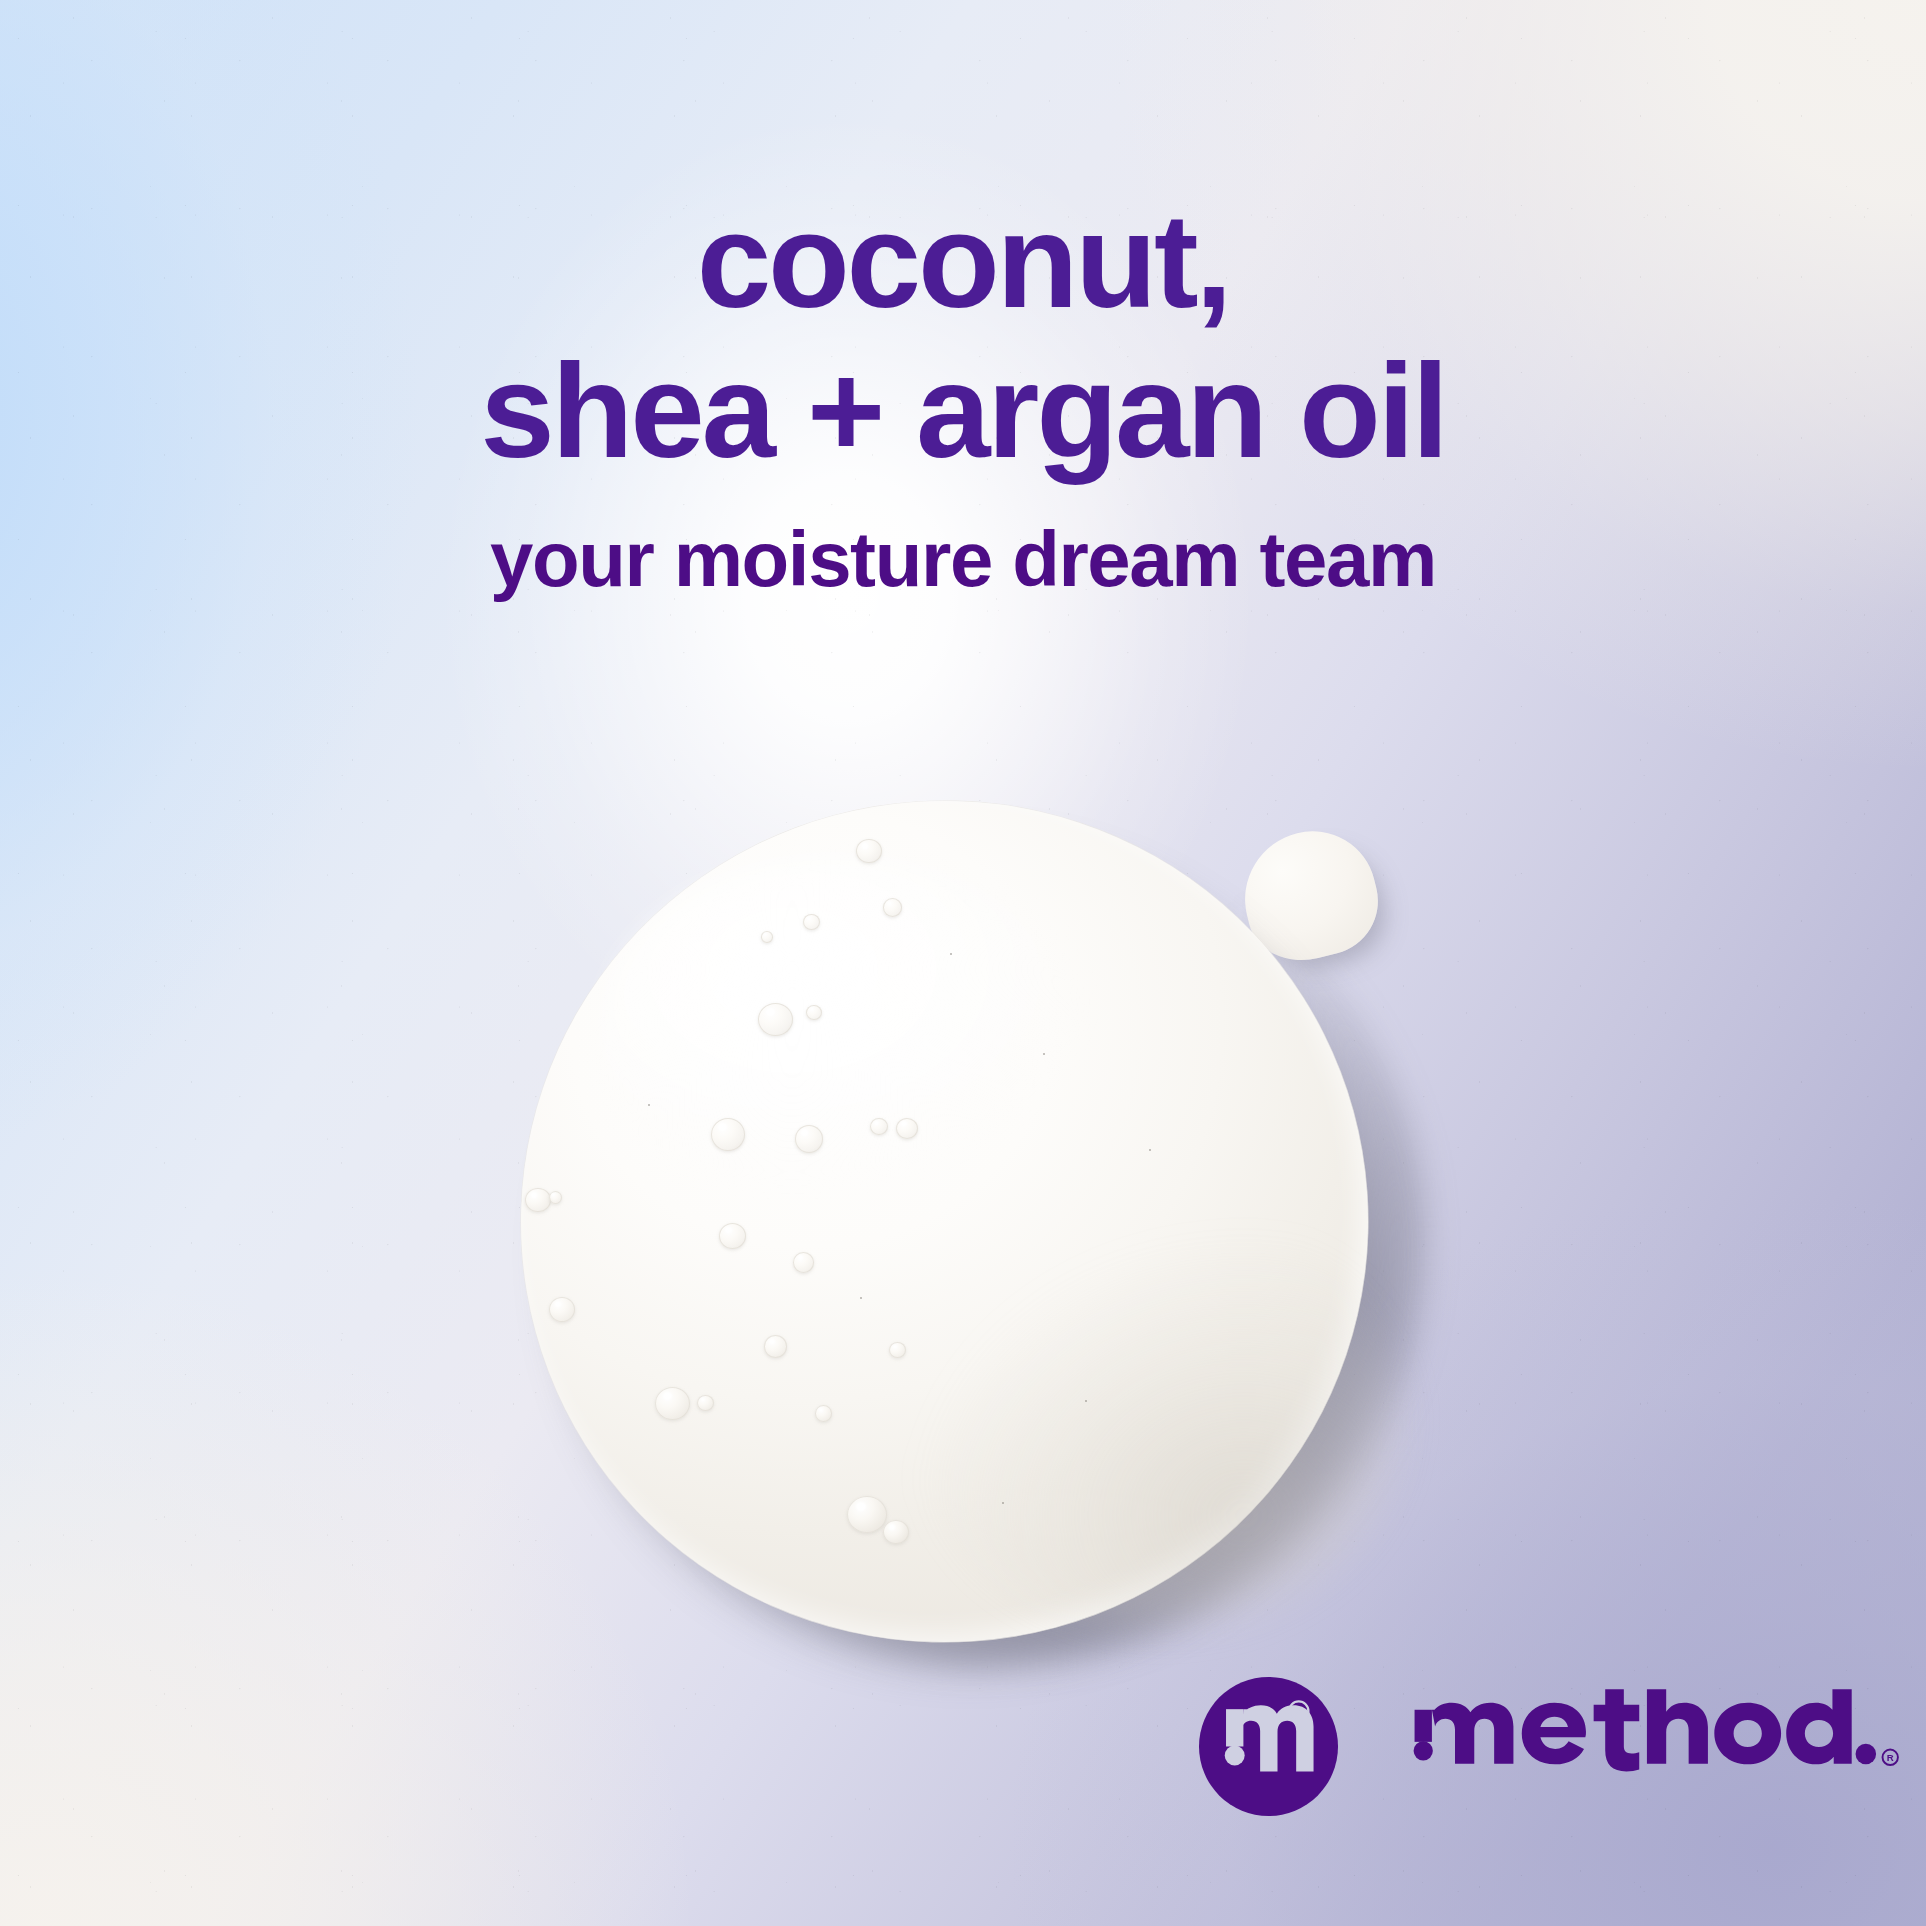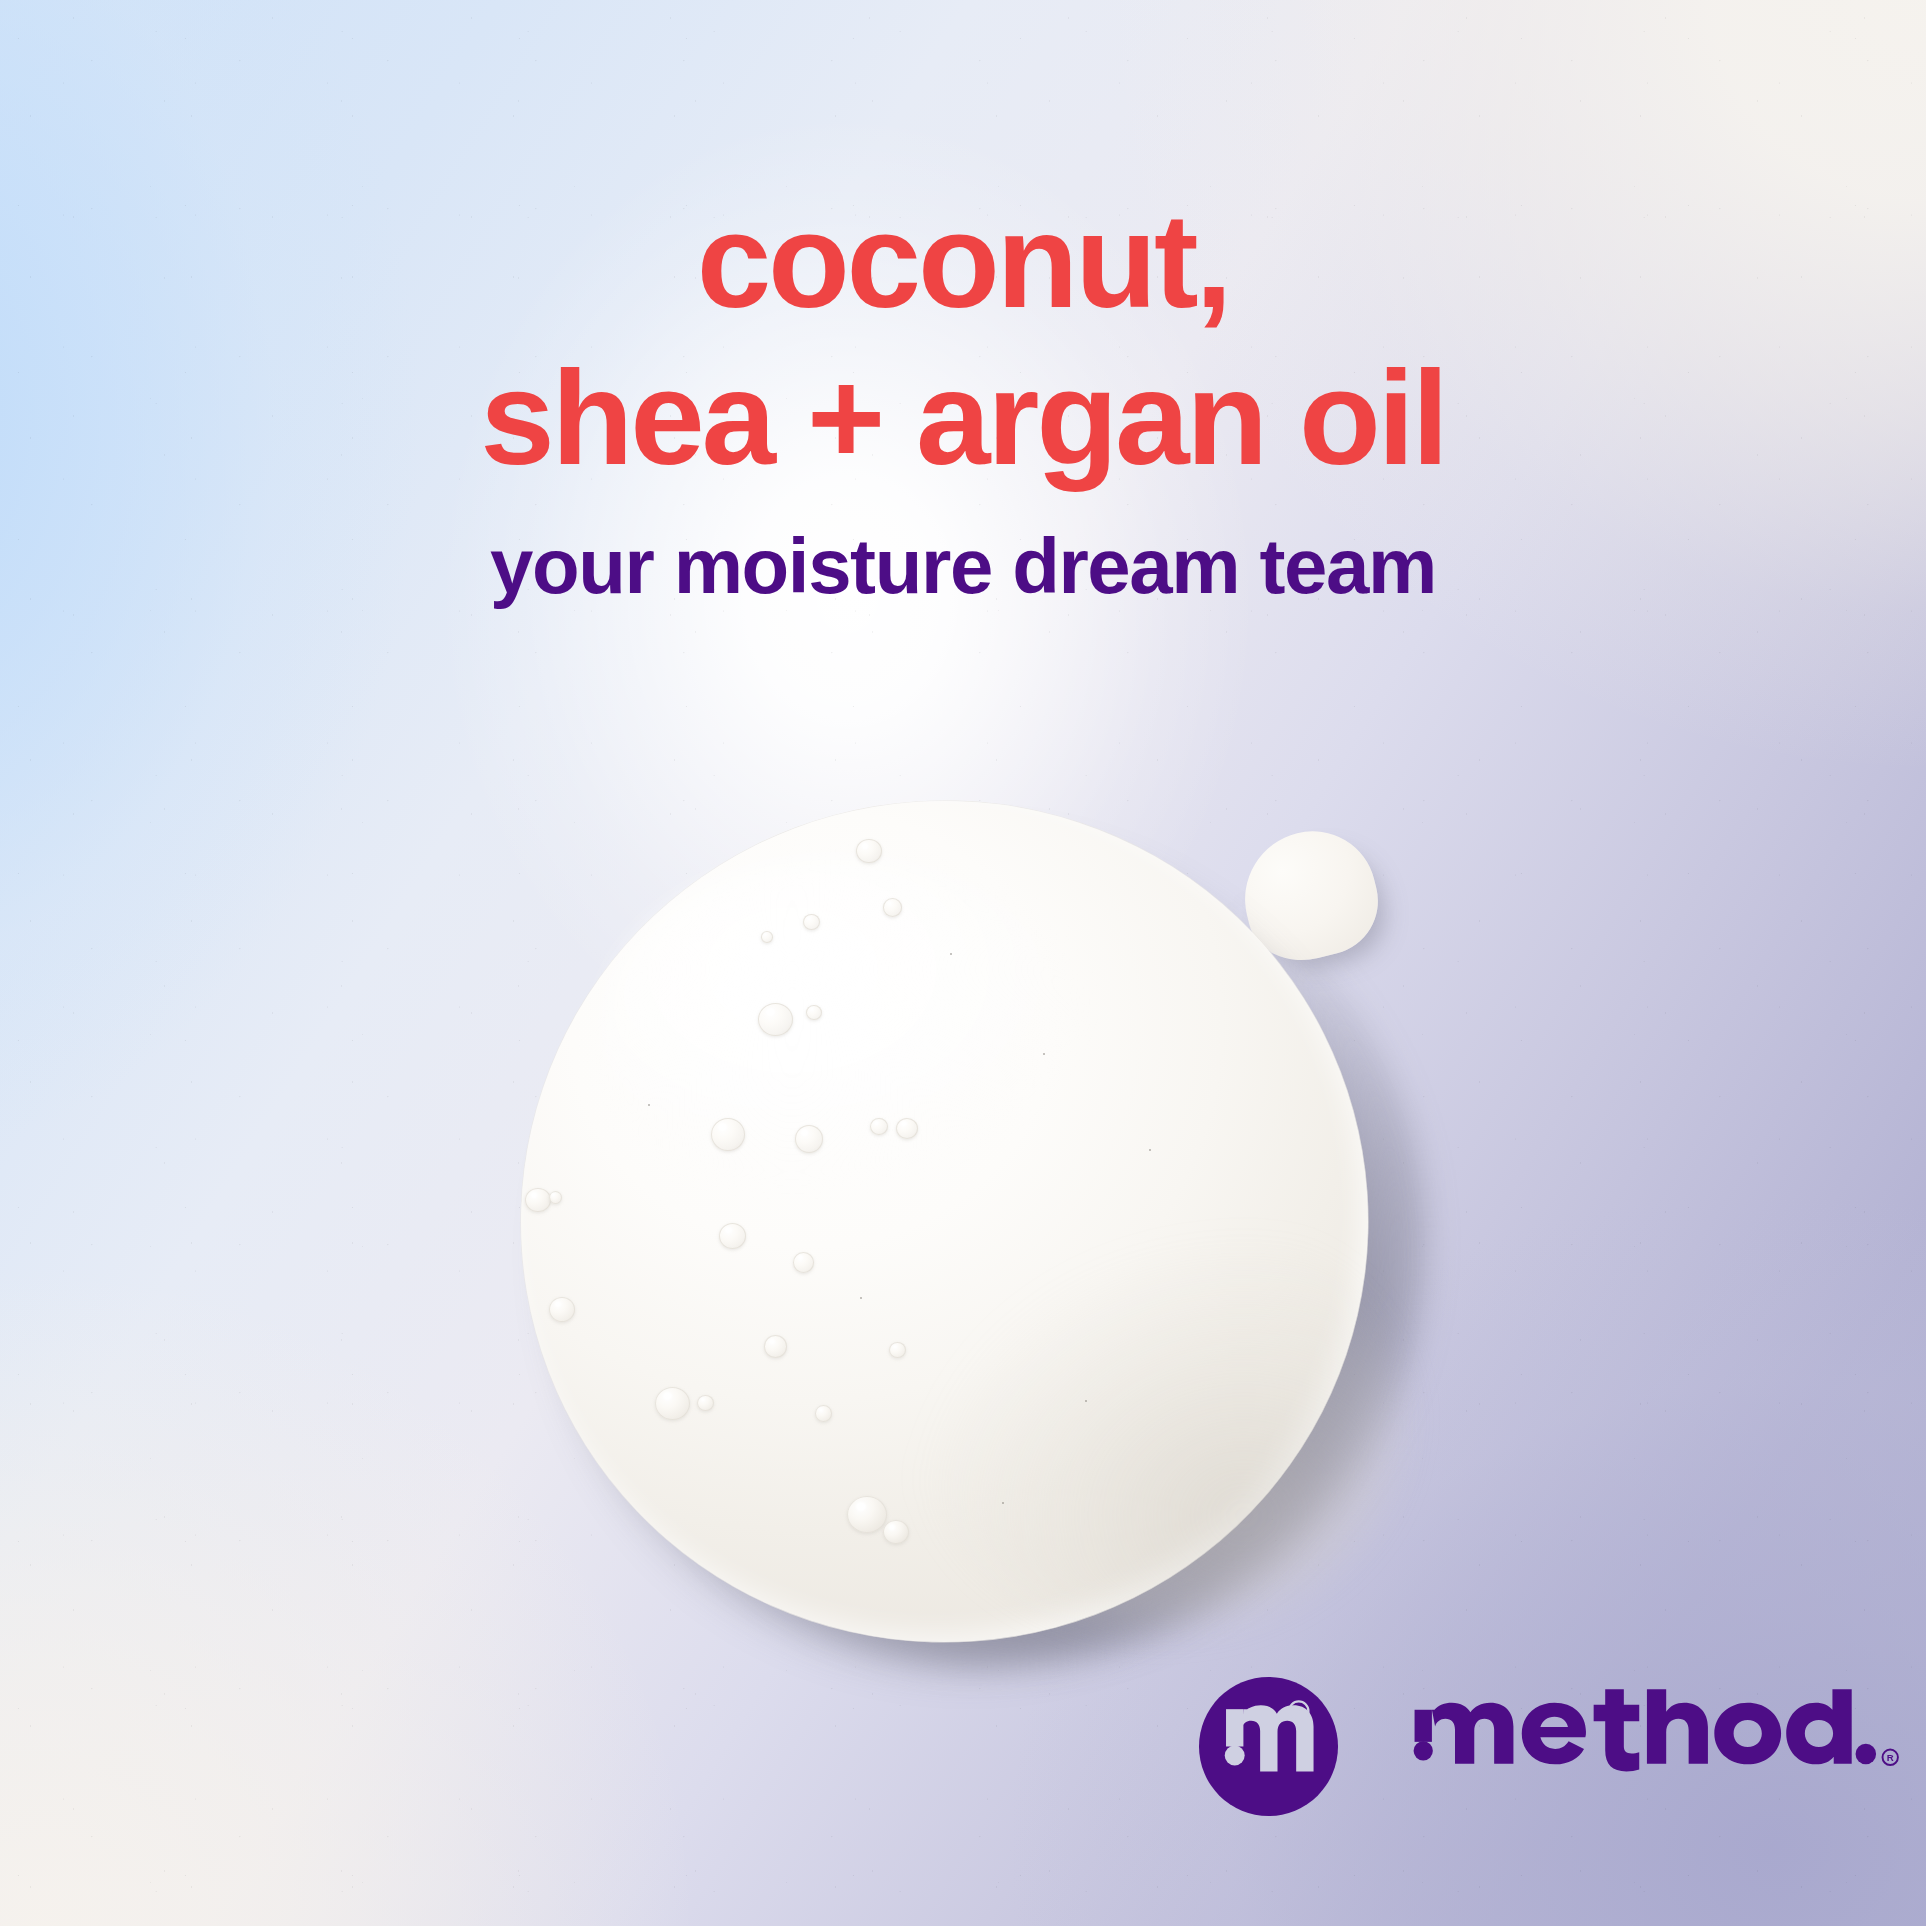--- a/index.html
+++ b/index.html
@@ -98,30 +98,30 @@
   
   .headline-block {
     position: absolute;
     left: 0;
     top: 193px;
     width: 1926px;
     text-align: center;
     z-index: 6;
   }
   .headline {
-    color: #ef4444;
+    color: #4c1d95;
     font-size: 134px;
     font-weight: 700;
     line-height: 1.02;
     letter-spacing: -3.2px;
     margin: 0;
     padding: 0;
   }
   .headline .hl-line { display: block; white-space: nowrap; }
-  .headline .hl-line-2 { margin-top: 20px; }
+  .headline .hl-line-2 { margin-top: 13px; }
 
   .subhead {
     color: #4d0d86;
     font-size: 78px;
     font-weight: 700;
     letter-spacing: -1.4px;
     line-height: 1.05;
     margin: 40px 0 0 0;
     white-space: nowrap;
   }

